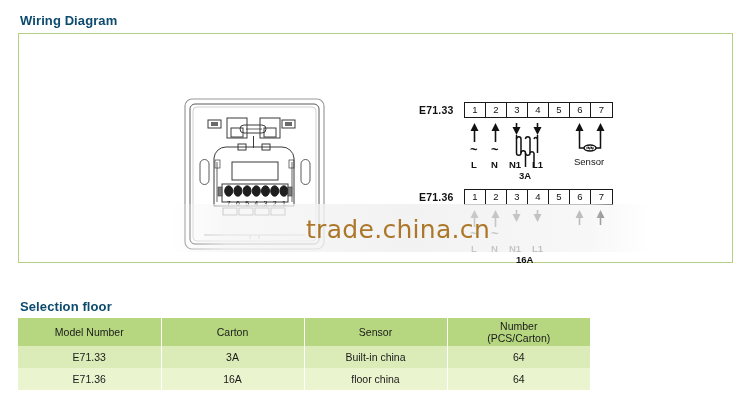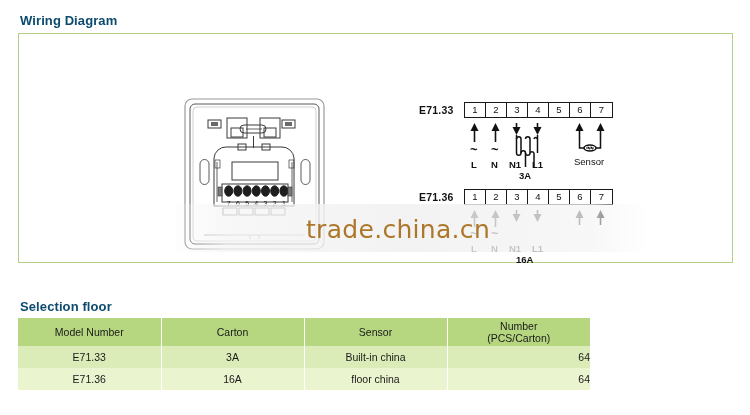--- a/index.html
+++ b/index.html
@@ -93,21 +93,21 @@
     border-right:1px solid #ffffff;
     text-align:center;
     line-height:1.15;
     padding:0;
   }
   #selection-table th:last-child{border-right:none;}
   #selection-table td{
     font-size:10.5px;color:#1a1a1a;height:22px;text-align:center;
     border-right:1px solid #ffffff;padding:0;font-weight:normal;
   }
-  #selection-table td:last-child{border-right:none;text-align:right;}
+  #selection-table td:last-child{border-right:none;}
   #selection-table tr.row-a td{background:#dbecb8;}
   #selection-table tr.row-b td{background:#eaf4cf;}
   .th-sub{font-size:10.5px;display:block;}
 </style>
 </head>
 <body>
 
 <div id="wiring-title" class="section-title">Wiring Diagram</div>
 
 <div id="wiring-panel">

